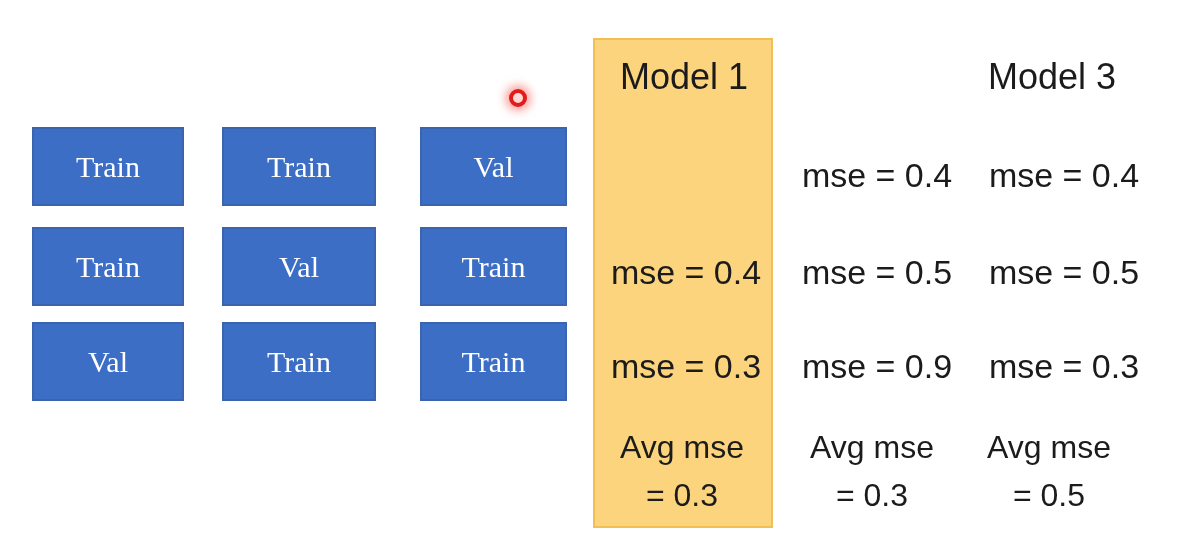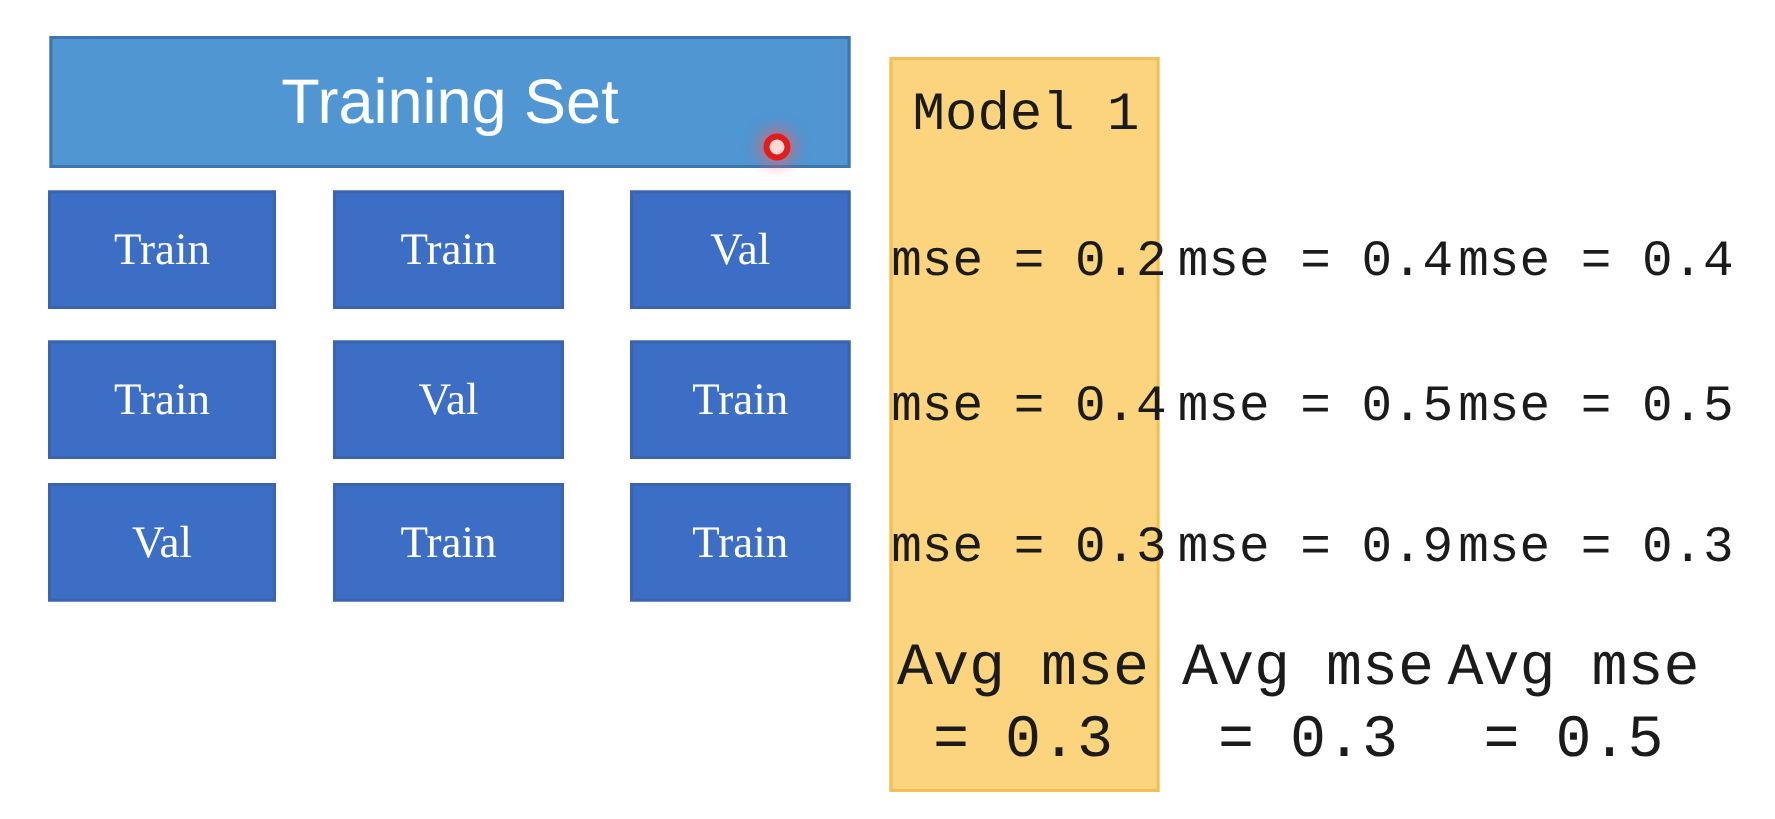--- a/index.html
+++ b/index.html
@@ -41,34 +41,31 @@
   
   .highlight {
     position:absolute; left:593px; top:38px; width:180px; height:490px;
     background:var(--highlight-fill,#FBD47D);
     border:2px solid var(--highlight-border,#F2BE56);
     box-sizing:border-box;
   }
   
   .rtext {
     position:absolute; transform:translate(-50%,-50%);
-    white-space:nowrap; color:var(--text-dark,#1B1B1B); line-height:1;font-family:Liberation Mono, monospace;
+    white-space:nowrap; color:var(--text-dark,#1B1B1B); line-height:1;
   }
   .model-name { font-size:36px; }
   .mse        { font-size:34px; }
-  .avg        { font-size:40px; }
+  .avg        { font-size:32px; }
 </style>
 </head>
 <body>
 
 <div class="stage">
 
-  <div class="header-box">
-    <span class="header-title">Training Set</span>
-  </div>
   <div class="pointer"></div>
 
   <div class="cell row-0 col-0">
     <span>Train</span>
   </div>
   <div class="cell row-0 col-1">
     <span>Train</span>
   </div>
   <div class="cell row-0 col-2">
     <span>Val</span>
@@ -90,22 +87,22 @@
   <div class="cell row-2 col-1">
     <span>Train</span>
   </div>
   <div class="cell row-2 col-2">
     <span>Train</span>
   </div>
 
   <div class="highlight"></div>
 
   <div class="rtext model-name" style="left:684px; top:77px">Model 1</div>
+  <div class="rtext model-name" style="left:1052px; top:77px">Model 3</div>
 
-  <div class="rtext mse" style="left:686px; top:175px">mse = 0.2</div>
   <div class="rtext mse" style="left:877px; top:175px">mse = 0.4</div>
   <div class="rtext mse" style="left:1064px; top:175px">mse = 0.4</div>
 
   <div class="rtext mse" style="left:686px; top:272px">mse = 0.4</div>
   <div class="rtext mse" style="left:877px; top:272px">mse = 0.5</div>
   <div class="rtext mse" style="left:1064px; top:272px">mse = 0.5</div>
 
   <div class="rtext mse" style="left:686px; top:366px">mse = 0.3</div>
   <div class="rtext mse" style="left:877px; top:366px">mse = 0.9</div>
   <div class="rtext mse" style="left:1064px; top:366px">mse = 0.3</div>

